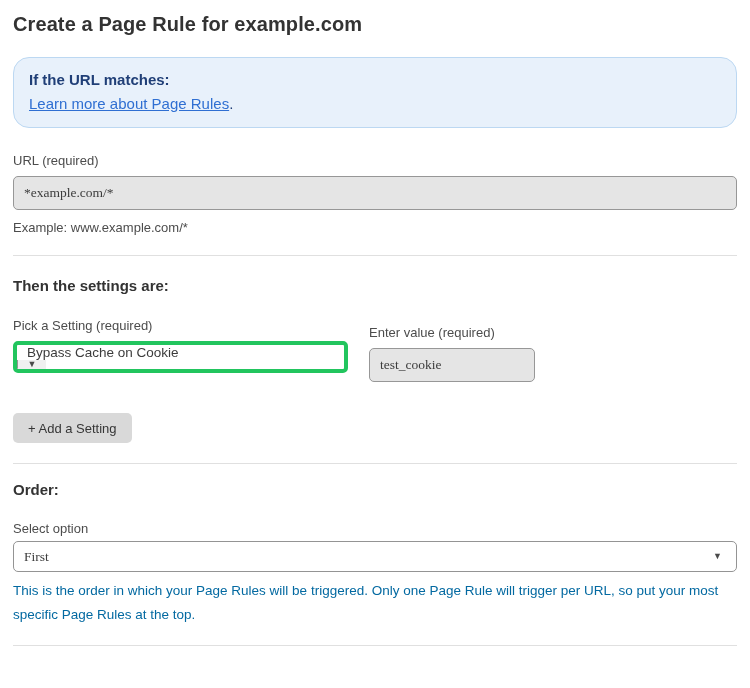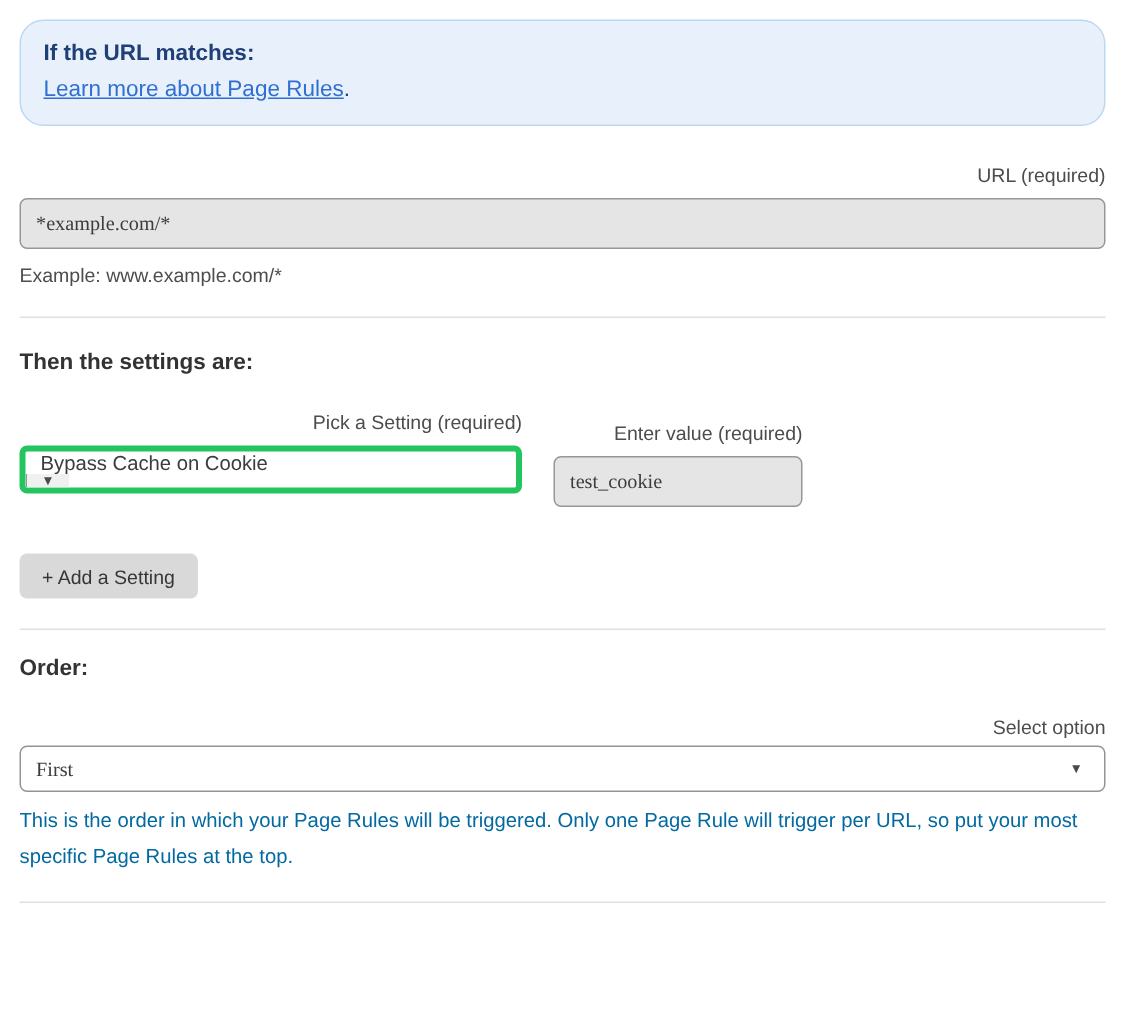--- a/index.html
+++ b/index.html
@@ -32,21 +32,20 @@
   .info-box a {
     color: #2f6fd2;
     text-decoration: underline;
     cursor: pointer;
   }
 
   .field-label {
     font-size: 13px;
     color: #4c4c4c;
     margin-bottom: 8px;
-    text-align: right;
   }
 
   .text-input {
     display: block;
     width: 100%;
     height: 30px;
     border: 1px solid #979797;
     border-radius: 5px;
     padding: 16px 10px;
     font-family: Liberation Serif, serif;
@@ -162,20 +161,21 @@
   }
 
   .order-heading { margin-top: 0; }
   .order-label { margin-top: 23px; margin-bottom: 0; }
 </style>
 </head>
 <body>
 
 <div class="container">
 
+  <div class="page-title">Create a Page Rule for example.com</div>
 
   <div class="info-box">
     <div class="info-heading">If the URL matches:</div>
     <div><a>Learn more about Page Rules</a><span>.</span></div>
   </div>
 
   <div class="field-label">URL (required)</div>
   <input type="text" class="text-input" value="*example.com/*" style="">
   <div class="helper-text">Example: www.example.com/*</div>
 

